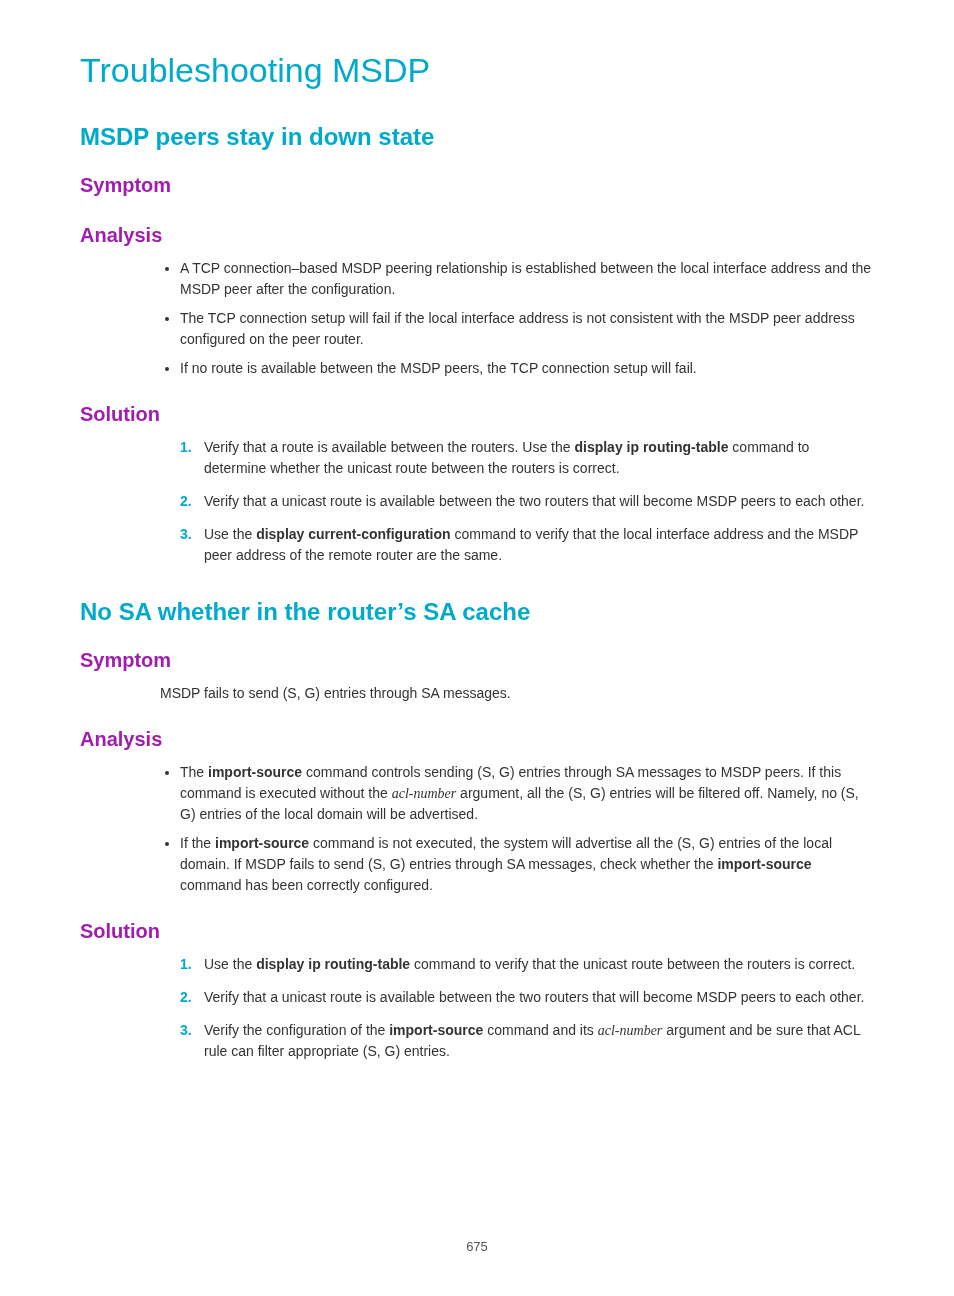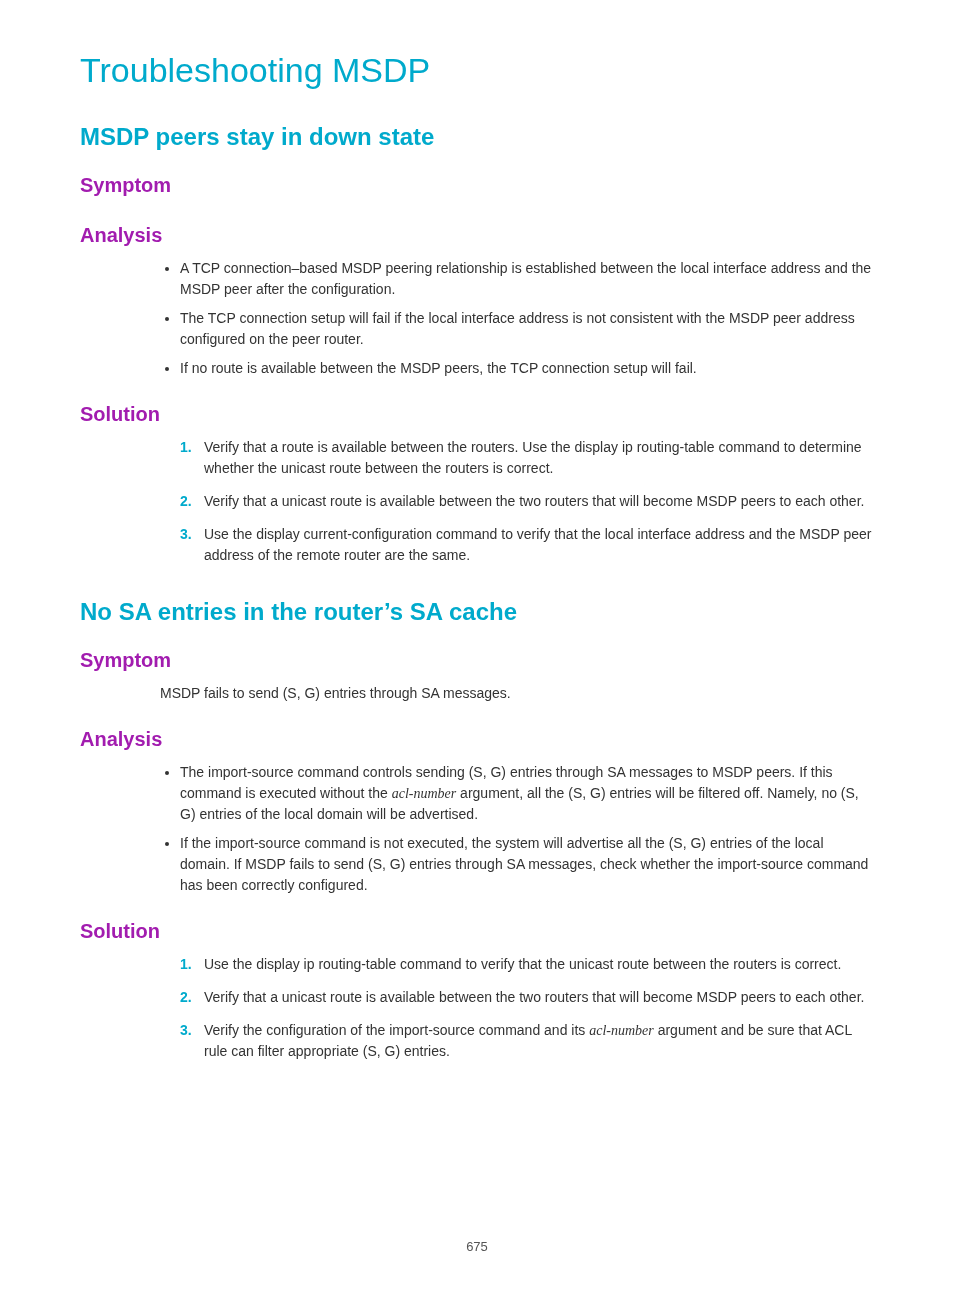--- a/index.html
+++ b/index.html
@@ -101,21 +101,21 @@
       bottom: 40px;
       left: 0;
       right: 0;
       text-align: center;
       font-size: 13px;
       color: #555555;
       margin-top: 35px;
     }
 
     strong {
-      font-weight: normal;
+      font-weight: bold;
     }
 
     em {
       font-style: italic;
       font-family: Liberation Serif, serif;
     }
   </style>
 </head>
 <body>
 
@@ -152,21 +152,21 @@
         </li>
         <li>
           <span class="num">3.</span>
           Use the <strong>display current-configuration</strong> command to verify that the local interface address and the MSDP peer address of the remote router are the same.
         </li>
       </ol>
     </div>
   </div>
 
   <div class="section divider-section">
-    <h2 class="section-title">No SA entries in the router’s SA cache</h2>
+    <h2 class="section-title">No SA whether in the router’s SA cache</h2>
 
     <div class="section-block">
       <h3 class="subsection-label">Symptom</h3>
       <p class="symptom-text">MSDP fails to send (S, G) entries through SA messages.</p>
     </div>
 
     <div class="section-block">
       <h3 class="subsection-label">Analysis</h3>
       <ul class="bullet-list">
         <li>

